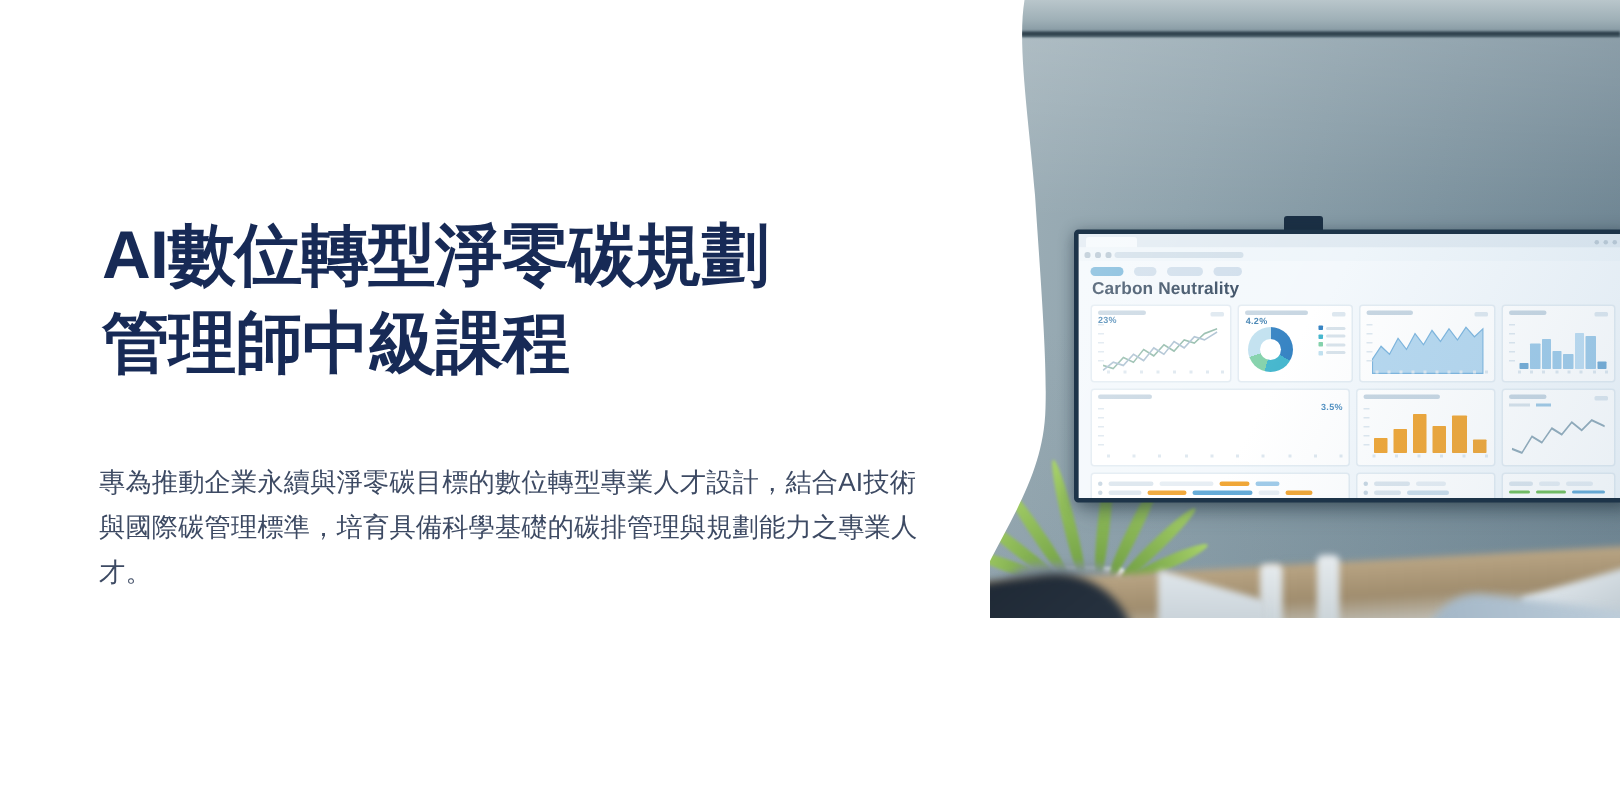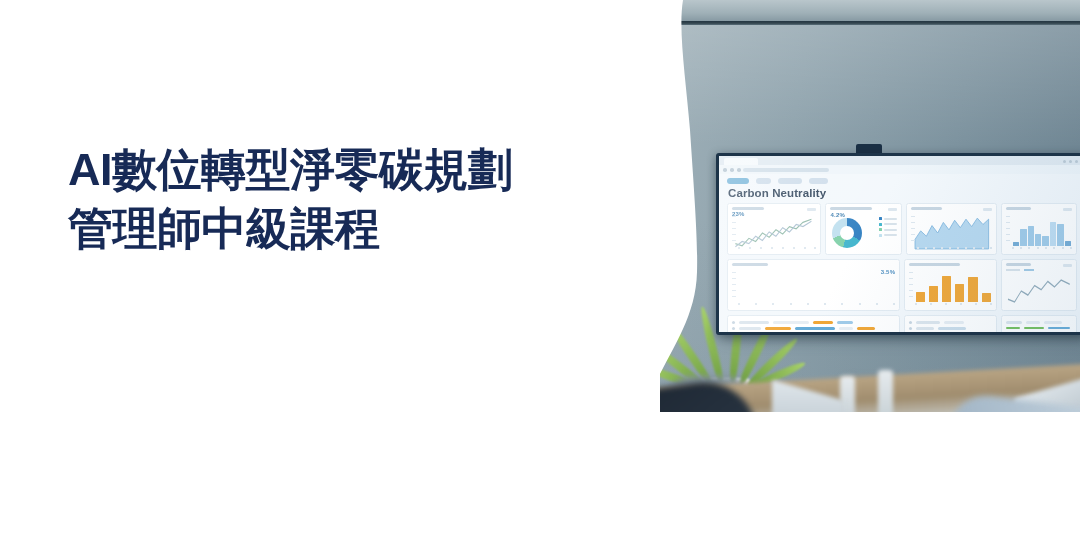--- a/index.html
+++ b/index.html
@@ -794,15 +794,16 @@
   </div>
 
   <svg class="curve-mask" viewBox="0 0 120 540" preserveAspectRatio="none">
     <path d="M 0,0 L 63,0 C 58,30 66,80 70,130 C 74,190 78,240 77,272
              C 76,315 54,345 36,382 C 22,412 38,470 66,540 L 0,540 Z" fill="#ffffff"></path>
   </svg>
 
   <div class="left-panel">
     <div class="headline">AI數位轉型淨零碳規劃
 管理師中級課程</div>
+    <div class="subcopy">專為推動企業永續與淨零碳目標的數位轉型專業人才設計，結合AI技術與國際碳管理標準，培育具備科學基礎的碳排管理與規劃能力之專業人才。</div>
   </div>
 
 </div>
 
 </body></html>

